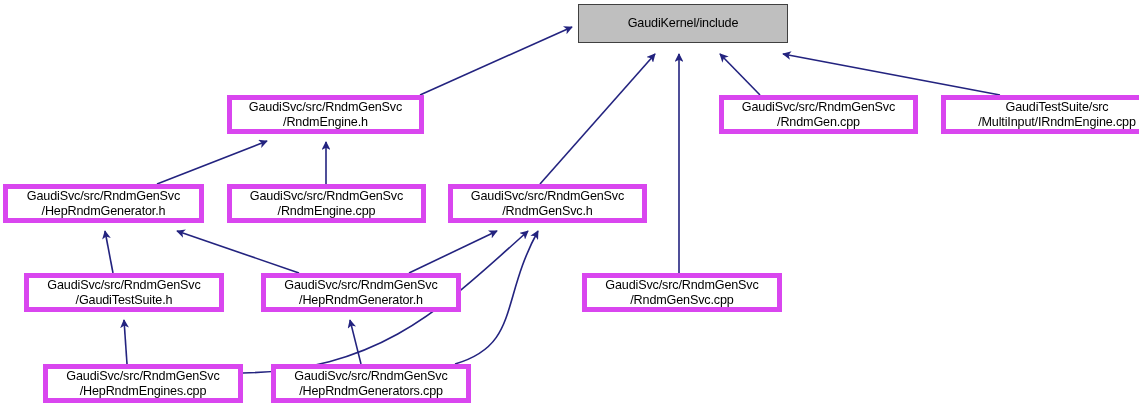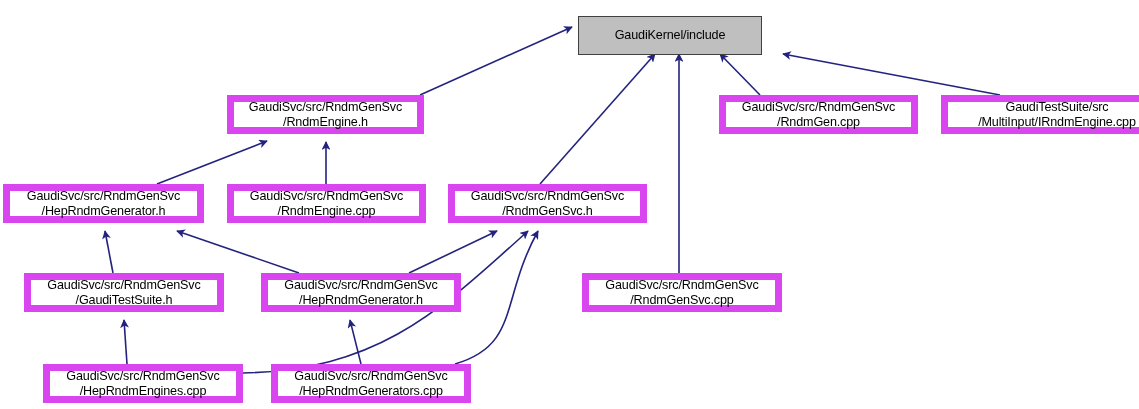--- a/index.html
+++ b/index.html
@@ -19,21 +19,21 @@
     position: absolute;
     left: 0;
     top: 0;
     width: 1139px;
     height: 409px;
     pointer-events: none;
   }
   .node {
     position: absolute;
     box-sizing: border-box;
-    border: 7px solid #d946ef;
+    border: 5px solid #d946ef;
     background: #ffffff;
     display: flex;
     flex-direction: column;
     align-items: center;
     justify-content: center;
     text-align: center;
     font-size: 12.6px;
     line-height: 15px;
     color: #000000;
     letter-spacing: -0.15px;
@@ -66,21 +66,21 @@
       <path d="M 157 184 L 267 141" fill="none" stroke="#23237f" stroke-width="1.6" marker-end="url(#arrowhead)"></path>
       <path d="M 326 184 L 326 142" fill="none" stroke="#23237f" stroke-width="1.6" marker-end="url(#arrowhead)"></path>
       <path d="M 113 273 L 105 231" fill="none" stroke="#23237f" stroke-width="1.6" marker-end="url(#arrowhead)"></path>
       <path d="M 299 273 L 177 231" fill="none" stroke="#23237f" stroke-width="1.6" marker-end="url(#arrowhead)"></path>
       <path d="M 409 273 L 497 231" fill="none" stroke="#23237f" stroke-width="1.6" marker-end="url(#arrowhead)"></path>
       <path d="M 127 364 L 124 320" fill="none" stroke="#23237f" stroke-width="1.6" marker-end="url(#arrowhead)"></path>
       <path d="M 243 373 C 380 370 440 310 528 231" fill="none" stroke="#23237f" stroke-width="1.6" marker-end="url(#arrowhead)"></path>
       <path d="M 361 364 L 350 320" fill="none" stroke="#23237f" stroke-width="1.6" marker-end="url(#arrowhead)"></path>
       <path d="M 455 364 C 520 345 500 300 538 231" fill="none" stroke="#23237f" stroke-width="1.6" marker-end="url(#arrowhead)"></path>
     </svg>
-<div class="node root" style="left: 578px; top: 16px; width: 184px; height: 39px;">
+<div class="node root" style="left: 578px; top: 4px; width: 210px; height: 39px;">
       <span class="node-line">GaudiKernel/include</span>
     </div>
     <div class="node" style="left: 227px; top: 95px; width: 197px; height: 39px;">
       <span class="node-line">GaudiSvc/src/RndmGenSvc</span>
       <span class="node-line">/RndmEngine.h</span>
     </div>
     <div class="node" style="left: 719px; top: 95px; width: 199px; height: 39px;">
       <span class="node-line">GaudiSvc/src/RndmGenSvc</span>
       <span class="node-line">/RndmGen.cpp</span>
     </div>

